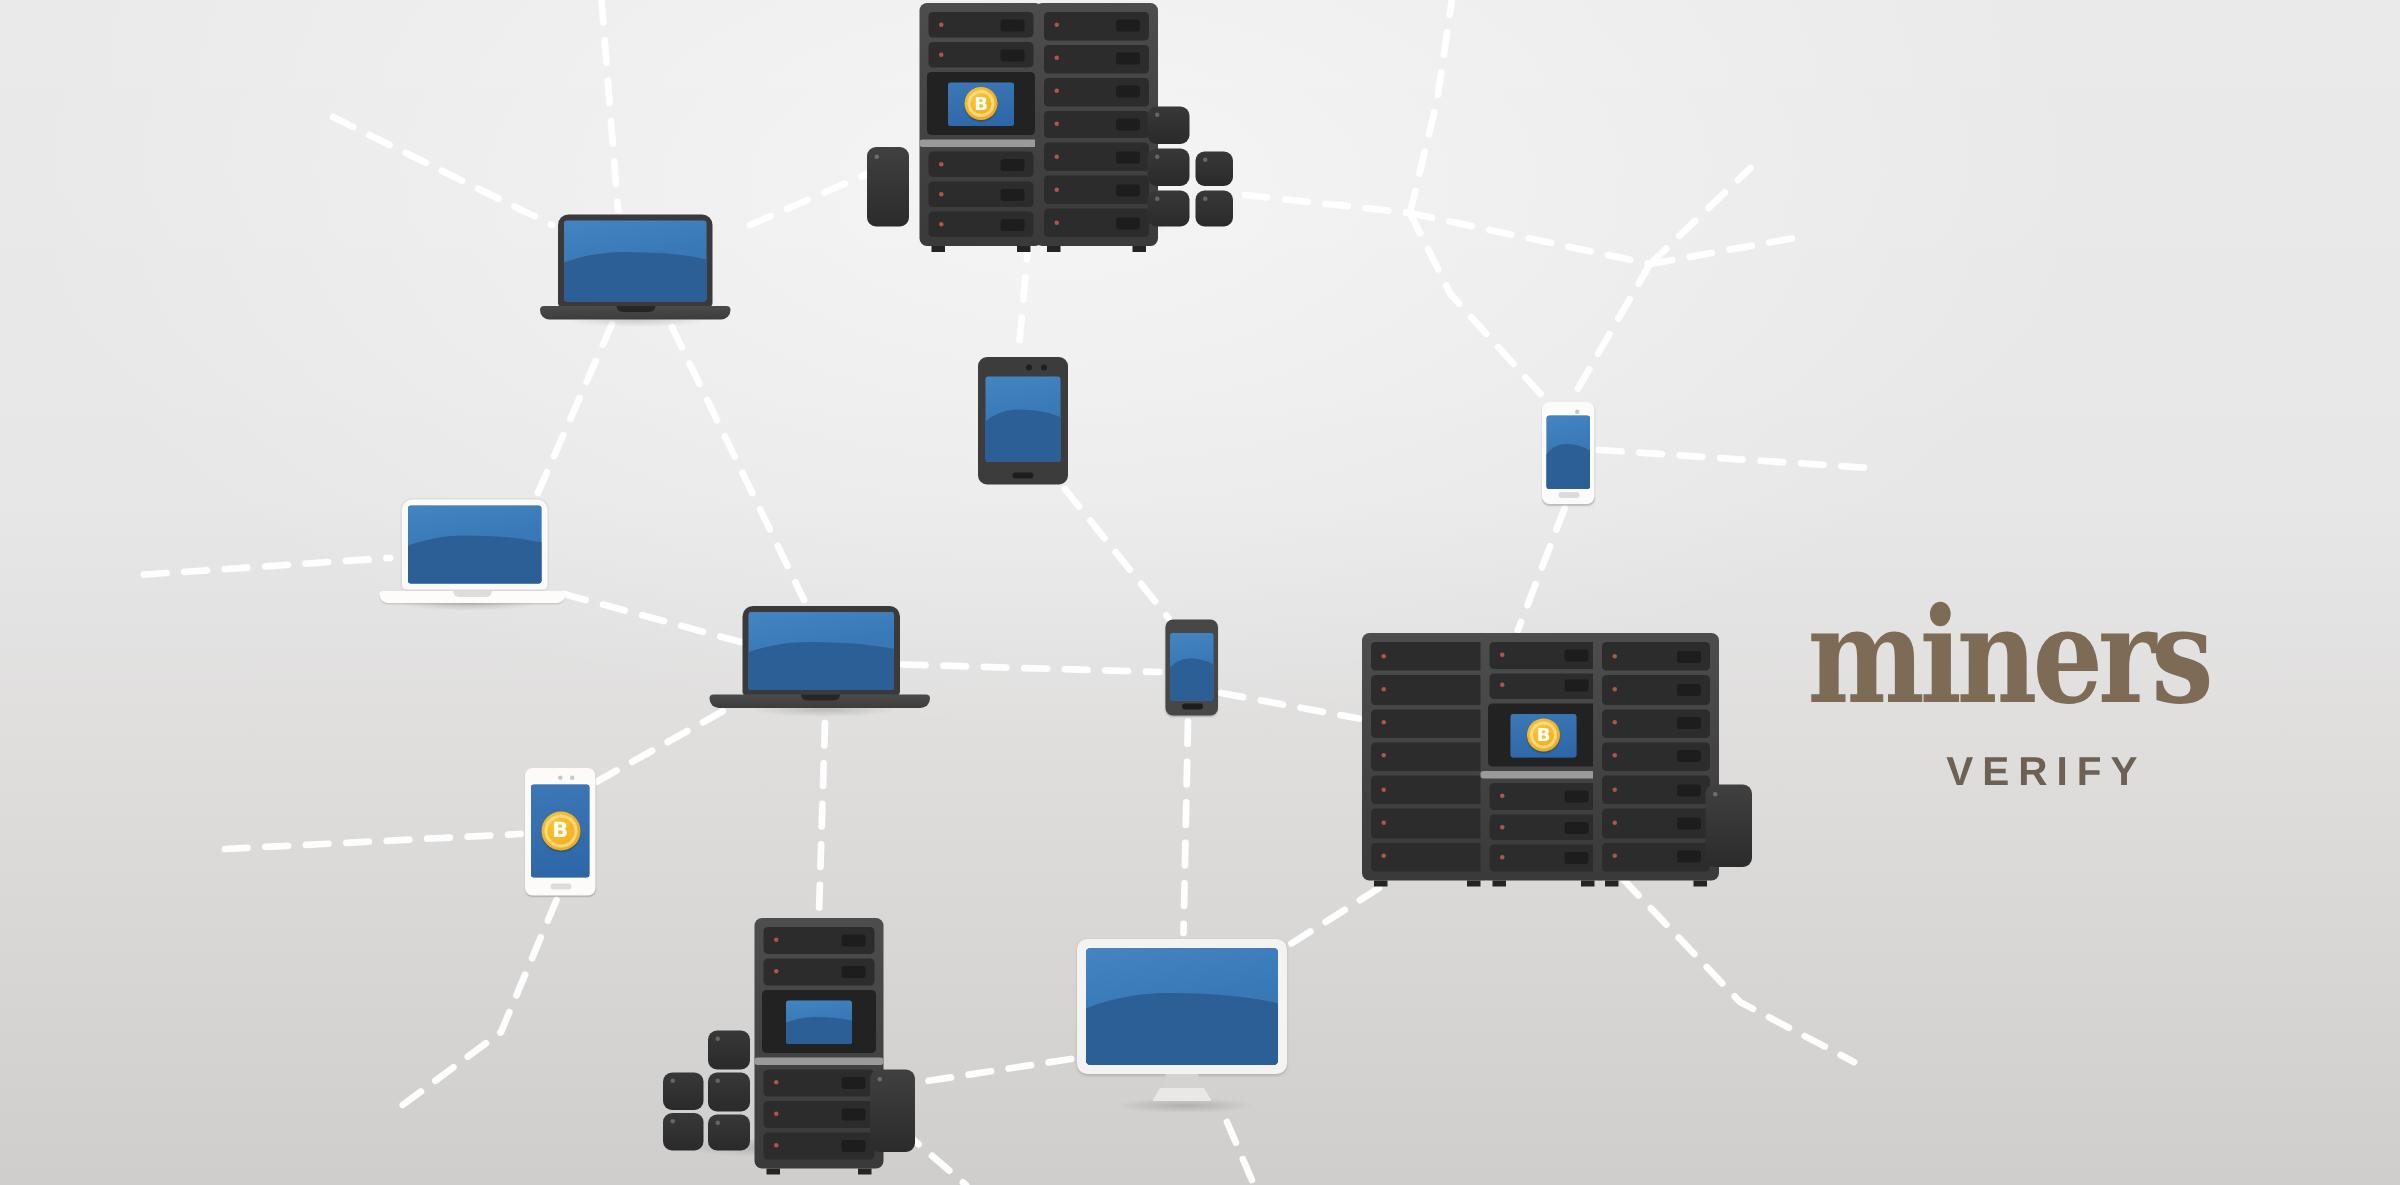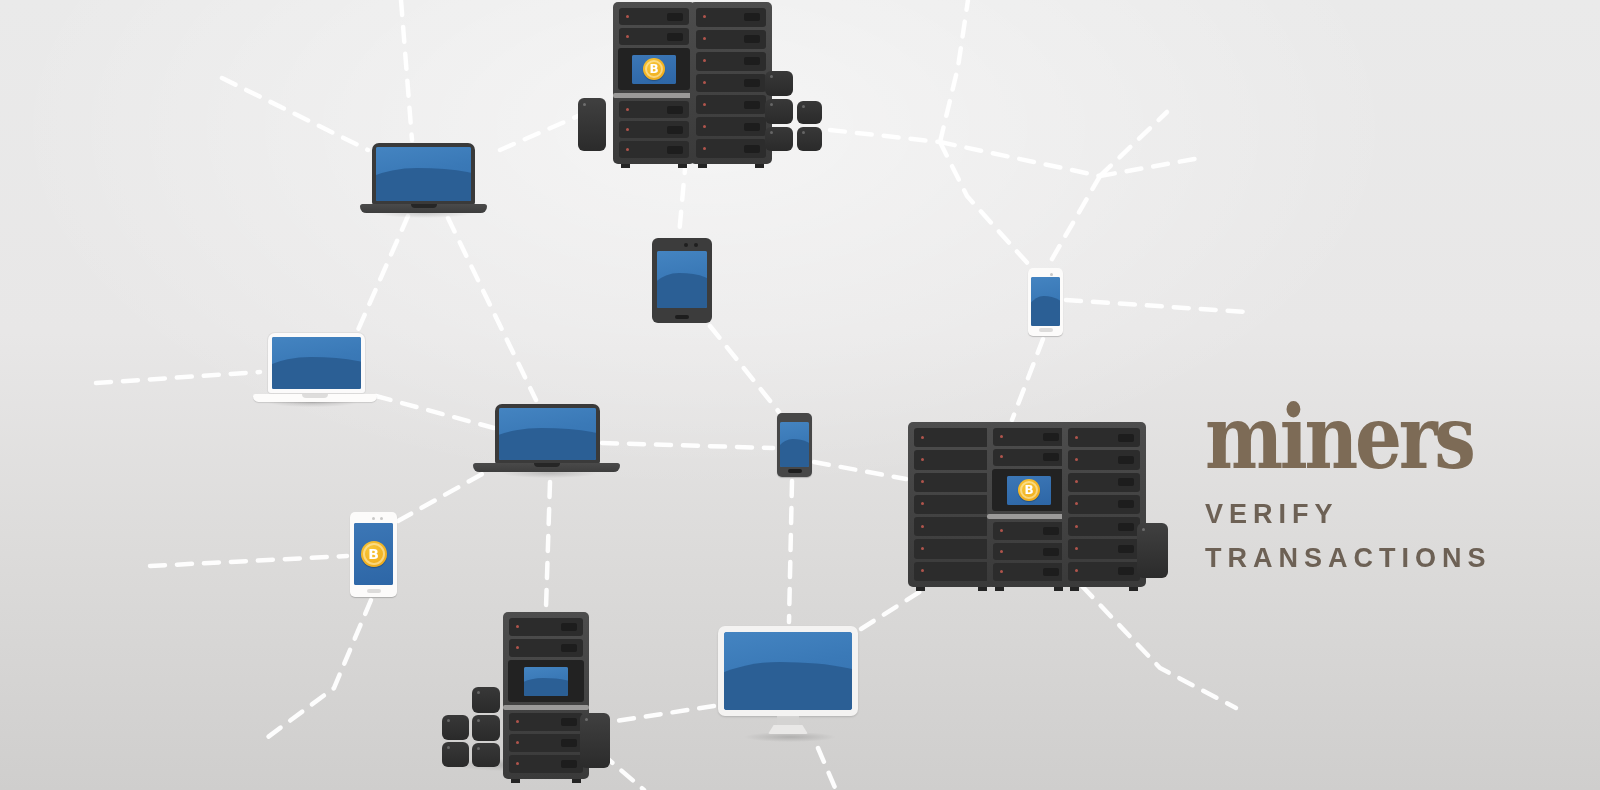--- a/index.html
+++ b/index.html
@@ -268,17 +268,16 @@
     <div class="shadow" style="left:8px;top:104px;width:128px;height:14px"></div>
     <div class="mon-frame" style="left:0;top:0;width:140px;height:90px">
       <div class="screen wave"></div>
     </div>
     <div class="mon-neck" style="left:59px;top:90px;width:22px;height:10px"></div>
     <div class="mon-foot" style="left:50px;top:99px;width:40px;height:9px"></div>
   </div>
 
   <div id="caption">
     <div class="title" style="color: rgb(125, 107, 86);">miners</div>
-    <div class="sub s1" style="color: rgb(109, 97, 85);">VERIFY</div>
-    <div class="sub s2" style="color: rgb(109, 97, 85);">TRANSACTIONS</div>
+    <div class="sub s1" style="color: rgb(109, 97, 85); text-align: center;">VERIFY</div>
   </div>
 
 </div>
 
 </body></html>

